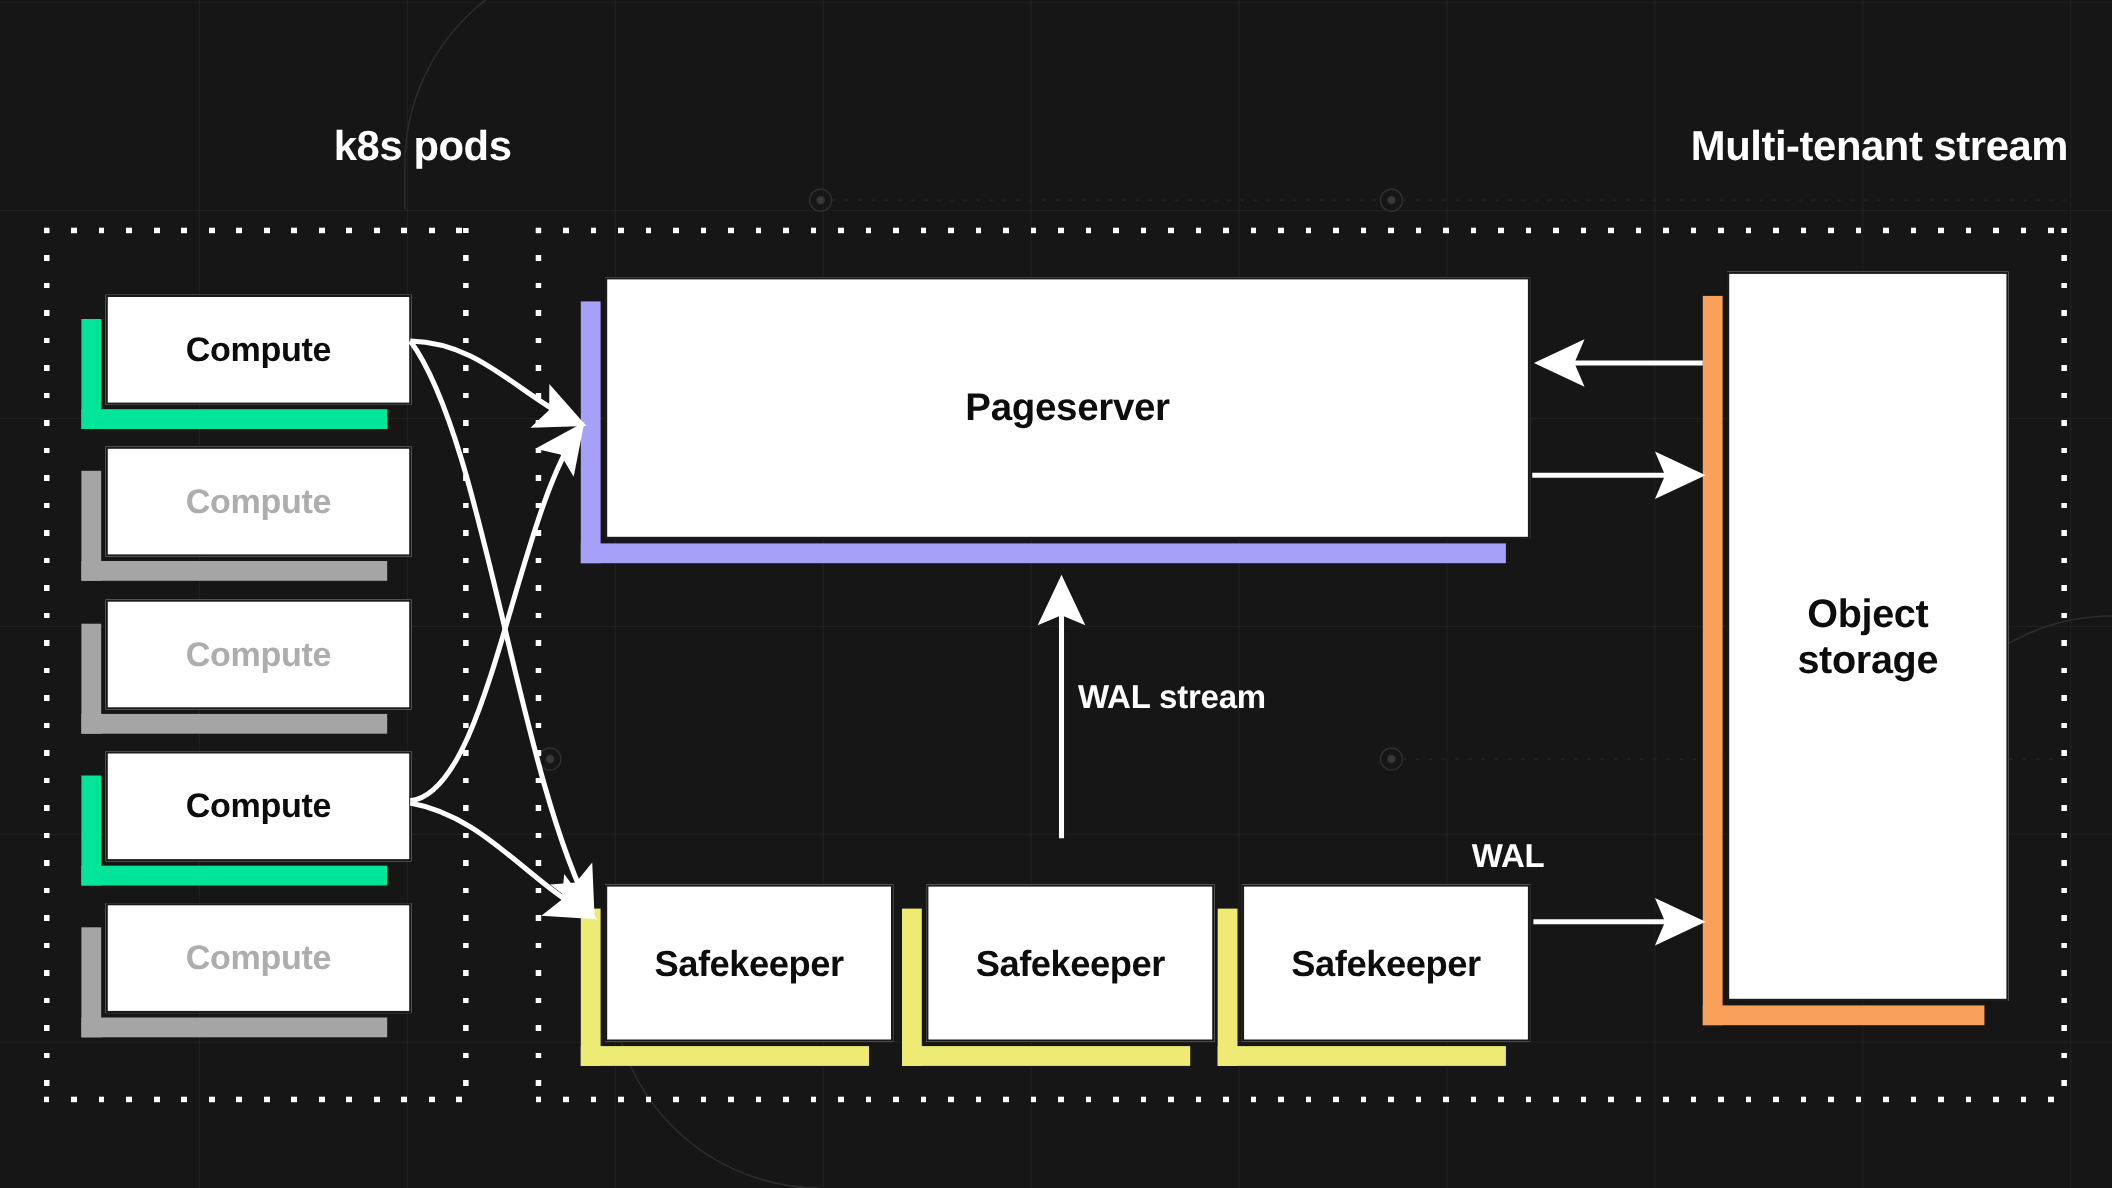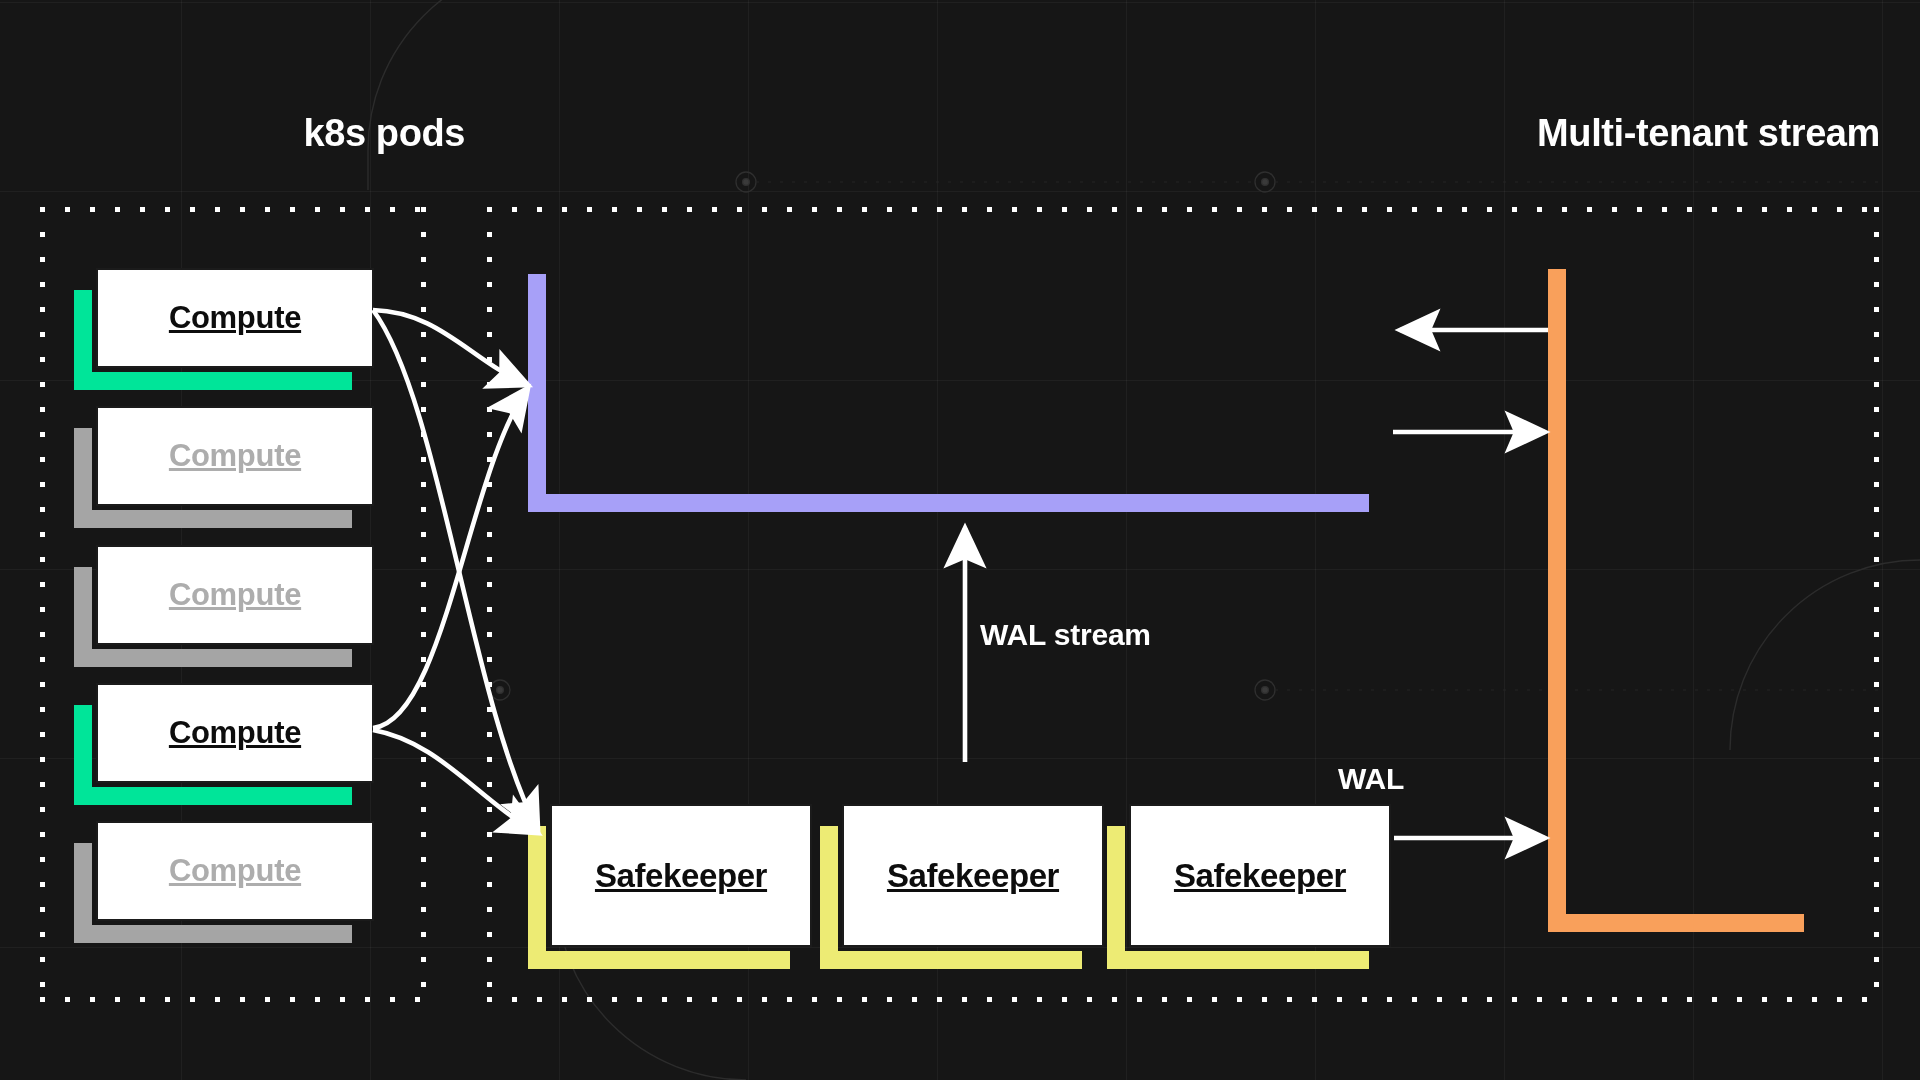--- a/index.html
+++ b/index.html
@@ -67,21 +67,20 @@
     position:absolute; left:22px; top:0; right:0; bottom:22px;
     background:#ffffff;
     border:2px solid #1b1b1b;
     display:flex; align-items:center; justify-content:center;
     text-align:center;
   }
   .node .card span {
     font-weight:bold;
     color:var(--label, #0d0d0d);
     line-height:1.15;
-    text-decoration:underline;
   }
 
   
   .compute { width:300px; height:122px; }
   .compute .card span { font-size:31px; letter-spacing:-0.3px; }
 
   
   #node-pageserver { left:528px; top:252px; width:863px; height:260px; }
   #node-pageserver .card span { font-size:35px; letter-spacing:-0.3px; }
 
@@ -172,20 +171,23 @@
 
 <div class="node compute" style="left:74px; top:821px; --accent:#A5A5A5; --label:#ADADAD;">
   <div class="shadow"></div>
   <div class="card">
     <span>Compute</span>
   </div>
 </div>
 
 <div class="node" id="node-pageserver" style="--accent:#A7A0F8; --label:#0D0D0D;">
   <div class="shadow"></div>
+  <div class="card">
+    <span>Pageserver</span>
+  </div>
 </div>
 
 <div class="node safekeeper" style="left:528px; --accent:#EDEB74; --label:#0D0D0D;">
   <div class="shadow"></div>
   <div class="card">
     <span>Safekeeper</span>
   </div>
 </div>
 
 <div class="node safekeeper" style="left:820px; --accent:#EDEB74; --label:#0D0D0D;">
@@ -197,20 +199,26 @@
 
 <div class="node safekeeper" style="left:1107px; --accent:#EDEB74; --label:#0D0D0D;">
   <div class="shadow"></div>
   <div class="card">
     <span>Safekeeper</span>
   </div>
 </div>
 
 <div class="node" id="node-objstorage" style="--accent:#F9A05B; --label:#0D0D0D;">
   <div class="shadow"></div>
+  <div class="card">
+    <span>
+      <span>Object</span><br>
+      <span>storage</span>
+    </span>
+  </div>
 </div>
 
 <svg id="connectors" width="1920" height="1080" viewBox="0 0 1920 1080">
   <defs>
     <marker id="ah" markerWidth="11" markerHeight="11" refX="9.2" refY="5.5" orient="auto" markerUnits="strokeWidth">
       <path d="M 0.4 0.8 L 10.4 5.5 L 0.4 10.2 L 2.4 5.5 Z" fill="#ffffff"></path>
     </marker>
   </defs>
   <g stroke="#ffffff" fill="none" stroke-width="4.6" stroke-linecap="butt">
 

